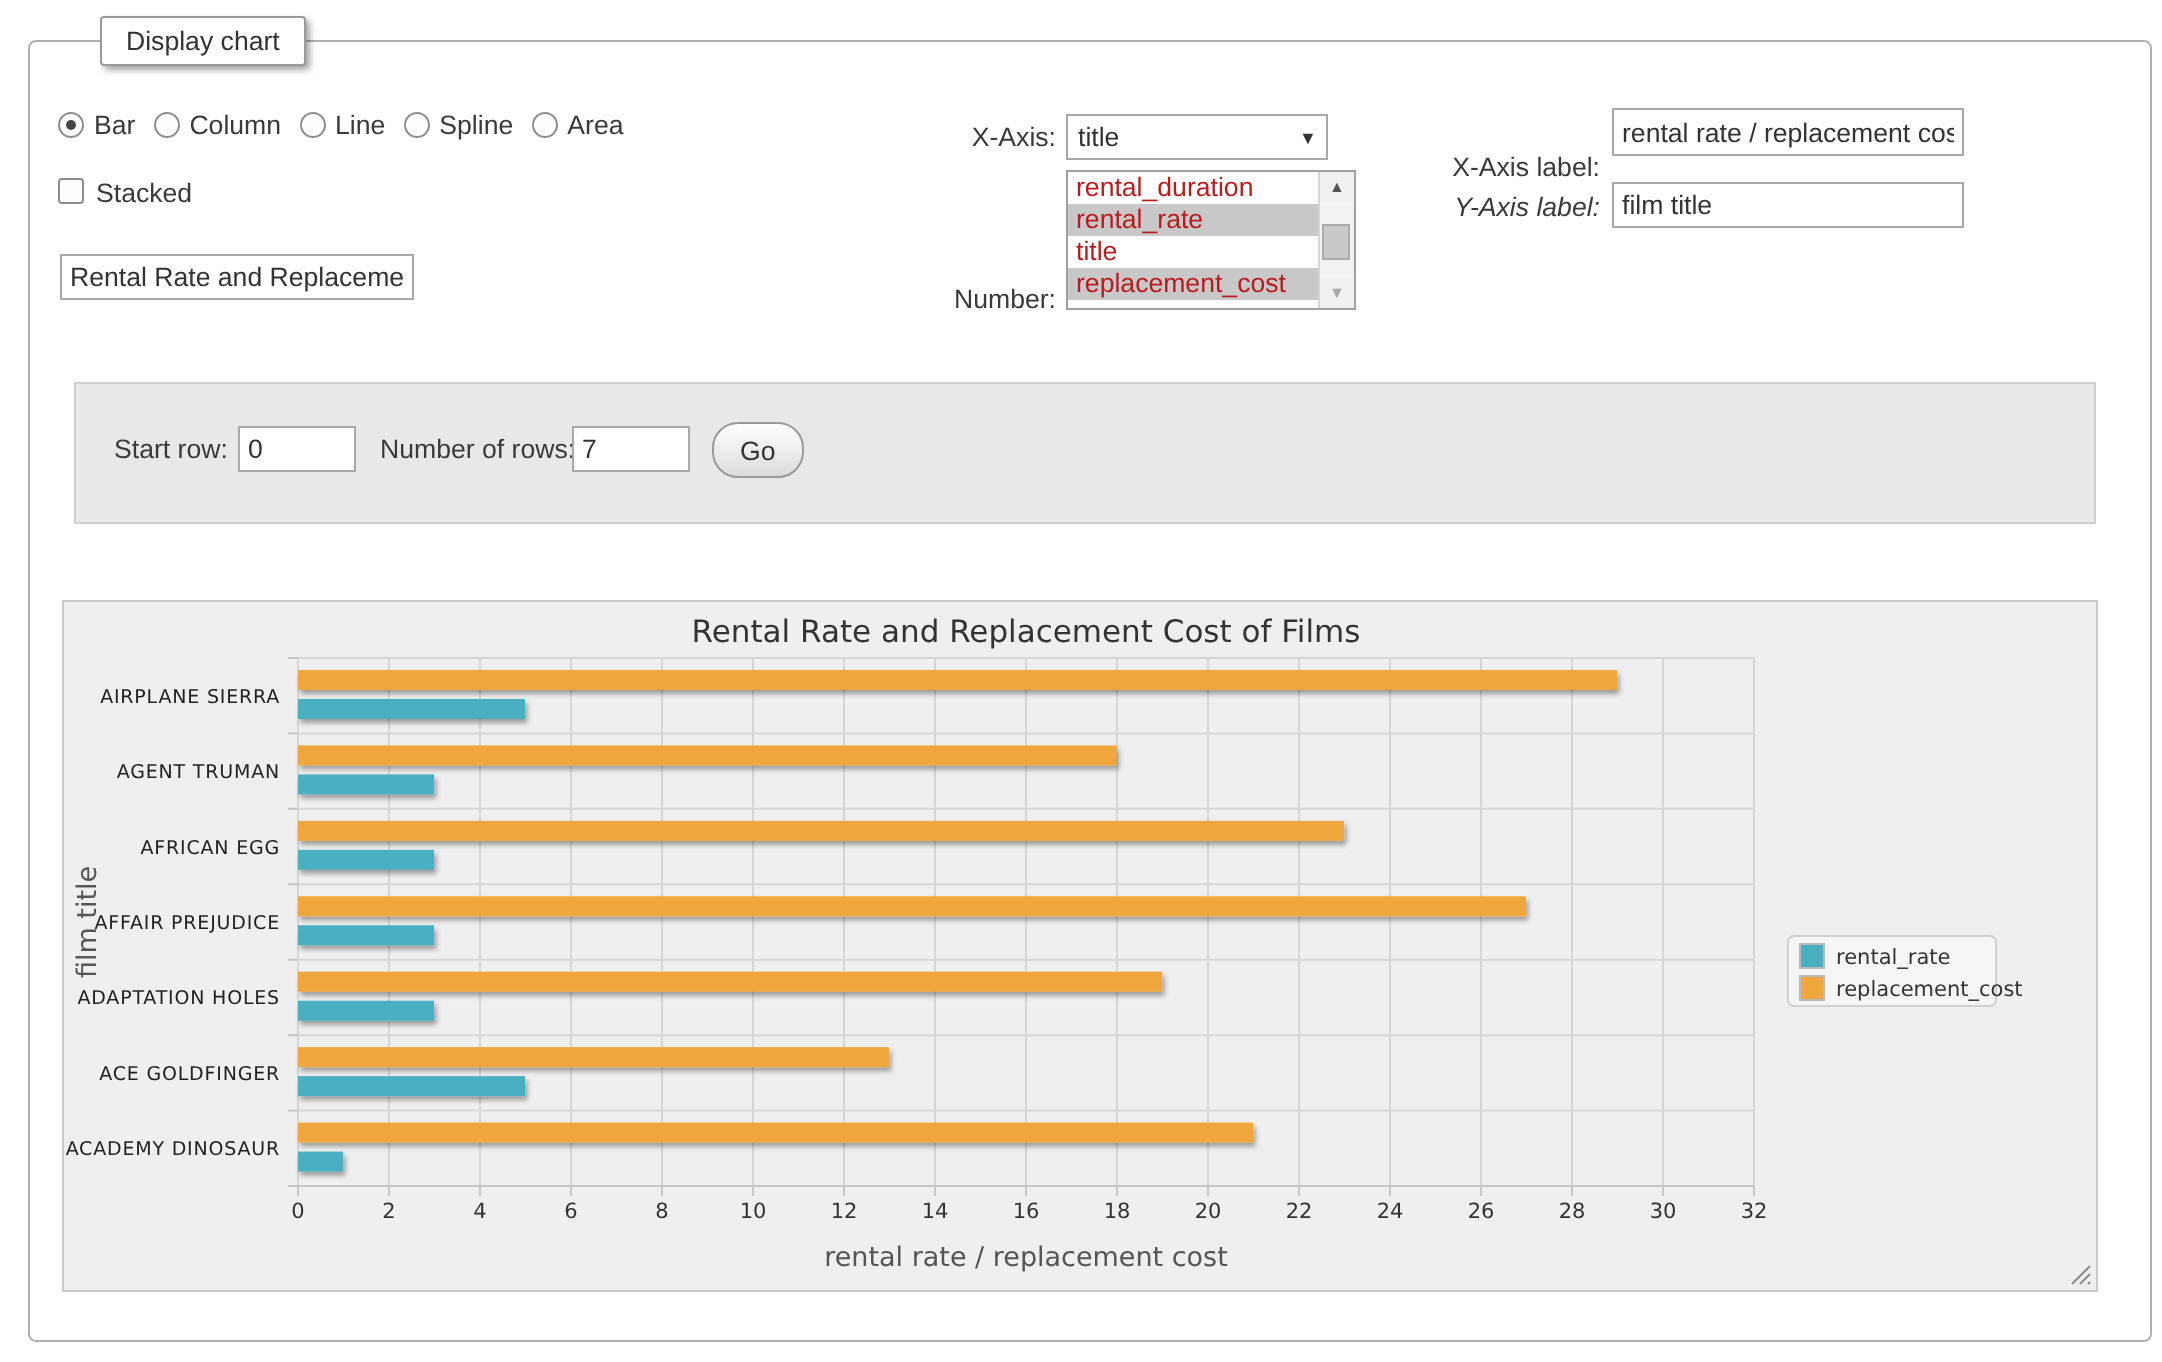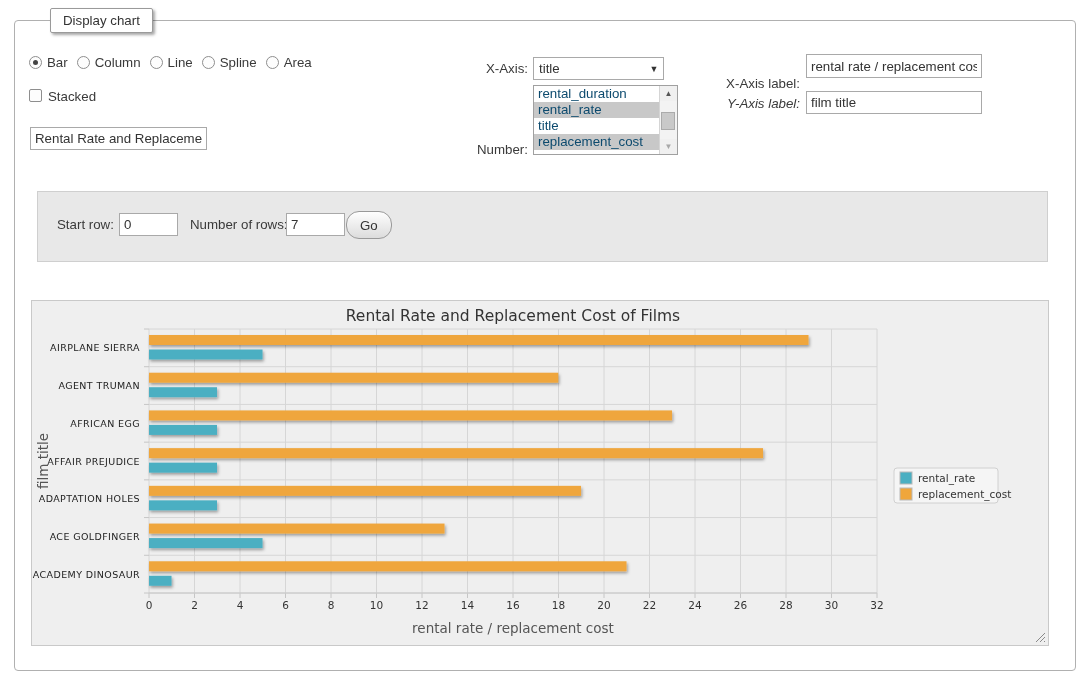--- a/index.html
+++ b/index.html
@@ -33,34 +33,34 @@
   
   .selectbox{position:absolute;left:533px;top:57px;width:131px;height:23px;border:1px solid #a9a9a9;
     background:#fff;box-sizing:border-box;display:flex;align-items:center;gap:16px;}
   .selectbox .val{flex:1;padding-left:5px;color:#333;overflow:hidden;white-space:nowrap;}
   .selectbox .arrow{width:18px;text-align:center;font-size:9px;color:#333;}
 
   
   .listbox{position:absolute;left:533px;top:85px;width:145px;height:70px;border:1px solid #a0a0a0;
     background:#fff;box-sizing:border-box;overflow:hidden;display:flex;}
   .listbox .opts{flex:1;overflow:hidden;}
-  .opt{height:16px;line-height:16px;padding-left:4px;color:#0c4a6e;white-space:nowrap;overflow:hidden;}
+  .opt{height:16px;line-height:16px;padding-left:4px;color:#b91c1c;white-space:nowrap;overflow:hidden;}
   .opt.selected{background:#c8c8c8;}
   .vscroll{width:17px;background:#f3f3f3;border-left:1px solid #d5d5d5;position:relative;flex:none;}
   .vscroll .btn{position:absolute;left:0;width:17px;height:15px;background:#f0f0f0;
     display:flex;align-items:center;justify-content:center;font-size:8px;}
   .vscroll .up{top:0;color:#555;}
   .vscroll .down{bottom:0;color:#a8a8a8;}
   .vscroll .thumb{position:absolute;left:1px;top:26px;width:14px;height:18px;background:#c9c9c9;
     border:1px solid #ababab;box-sizing:border-box;}
 
   
   .rows-panel{position:absolute;left:37px;top:191px;width:1011px;height:71px;background:#e8e8e8;
     border:1px solid #cfcfcf;box-sizing:border-box;}
-  .go-btn{position:absolute;left:346px;top:211px;height:26px;padding:0 13px;border:1px solid #999;
+  .go-btn{position:absolute;left:356px;top:211px;height:26px;padding:0 13px;border:1px solid #999;
     border-radius:13px;background:linear-gradient(#fefefe,#dcdcdc);color:#333;
     font:13.3px "Liberation Sans",sans-serif;display:flex;align-items:center;cursor:default;}
 
   
   .chart-panel{position:absolute;left:31px;top:300px;width:1018px;height:346px;background:#efefef;
     border:1px solid #c9c9c9;box-sizing:border-box;}
   .chart-panel svg{display:block;}
   .grip{position:absolute;right:2px;bottom:2px;width:11px;height:11px;cursor:nwse-resize;}
 </style>
 </head>

